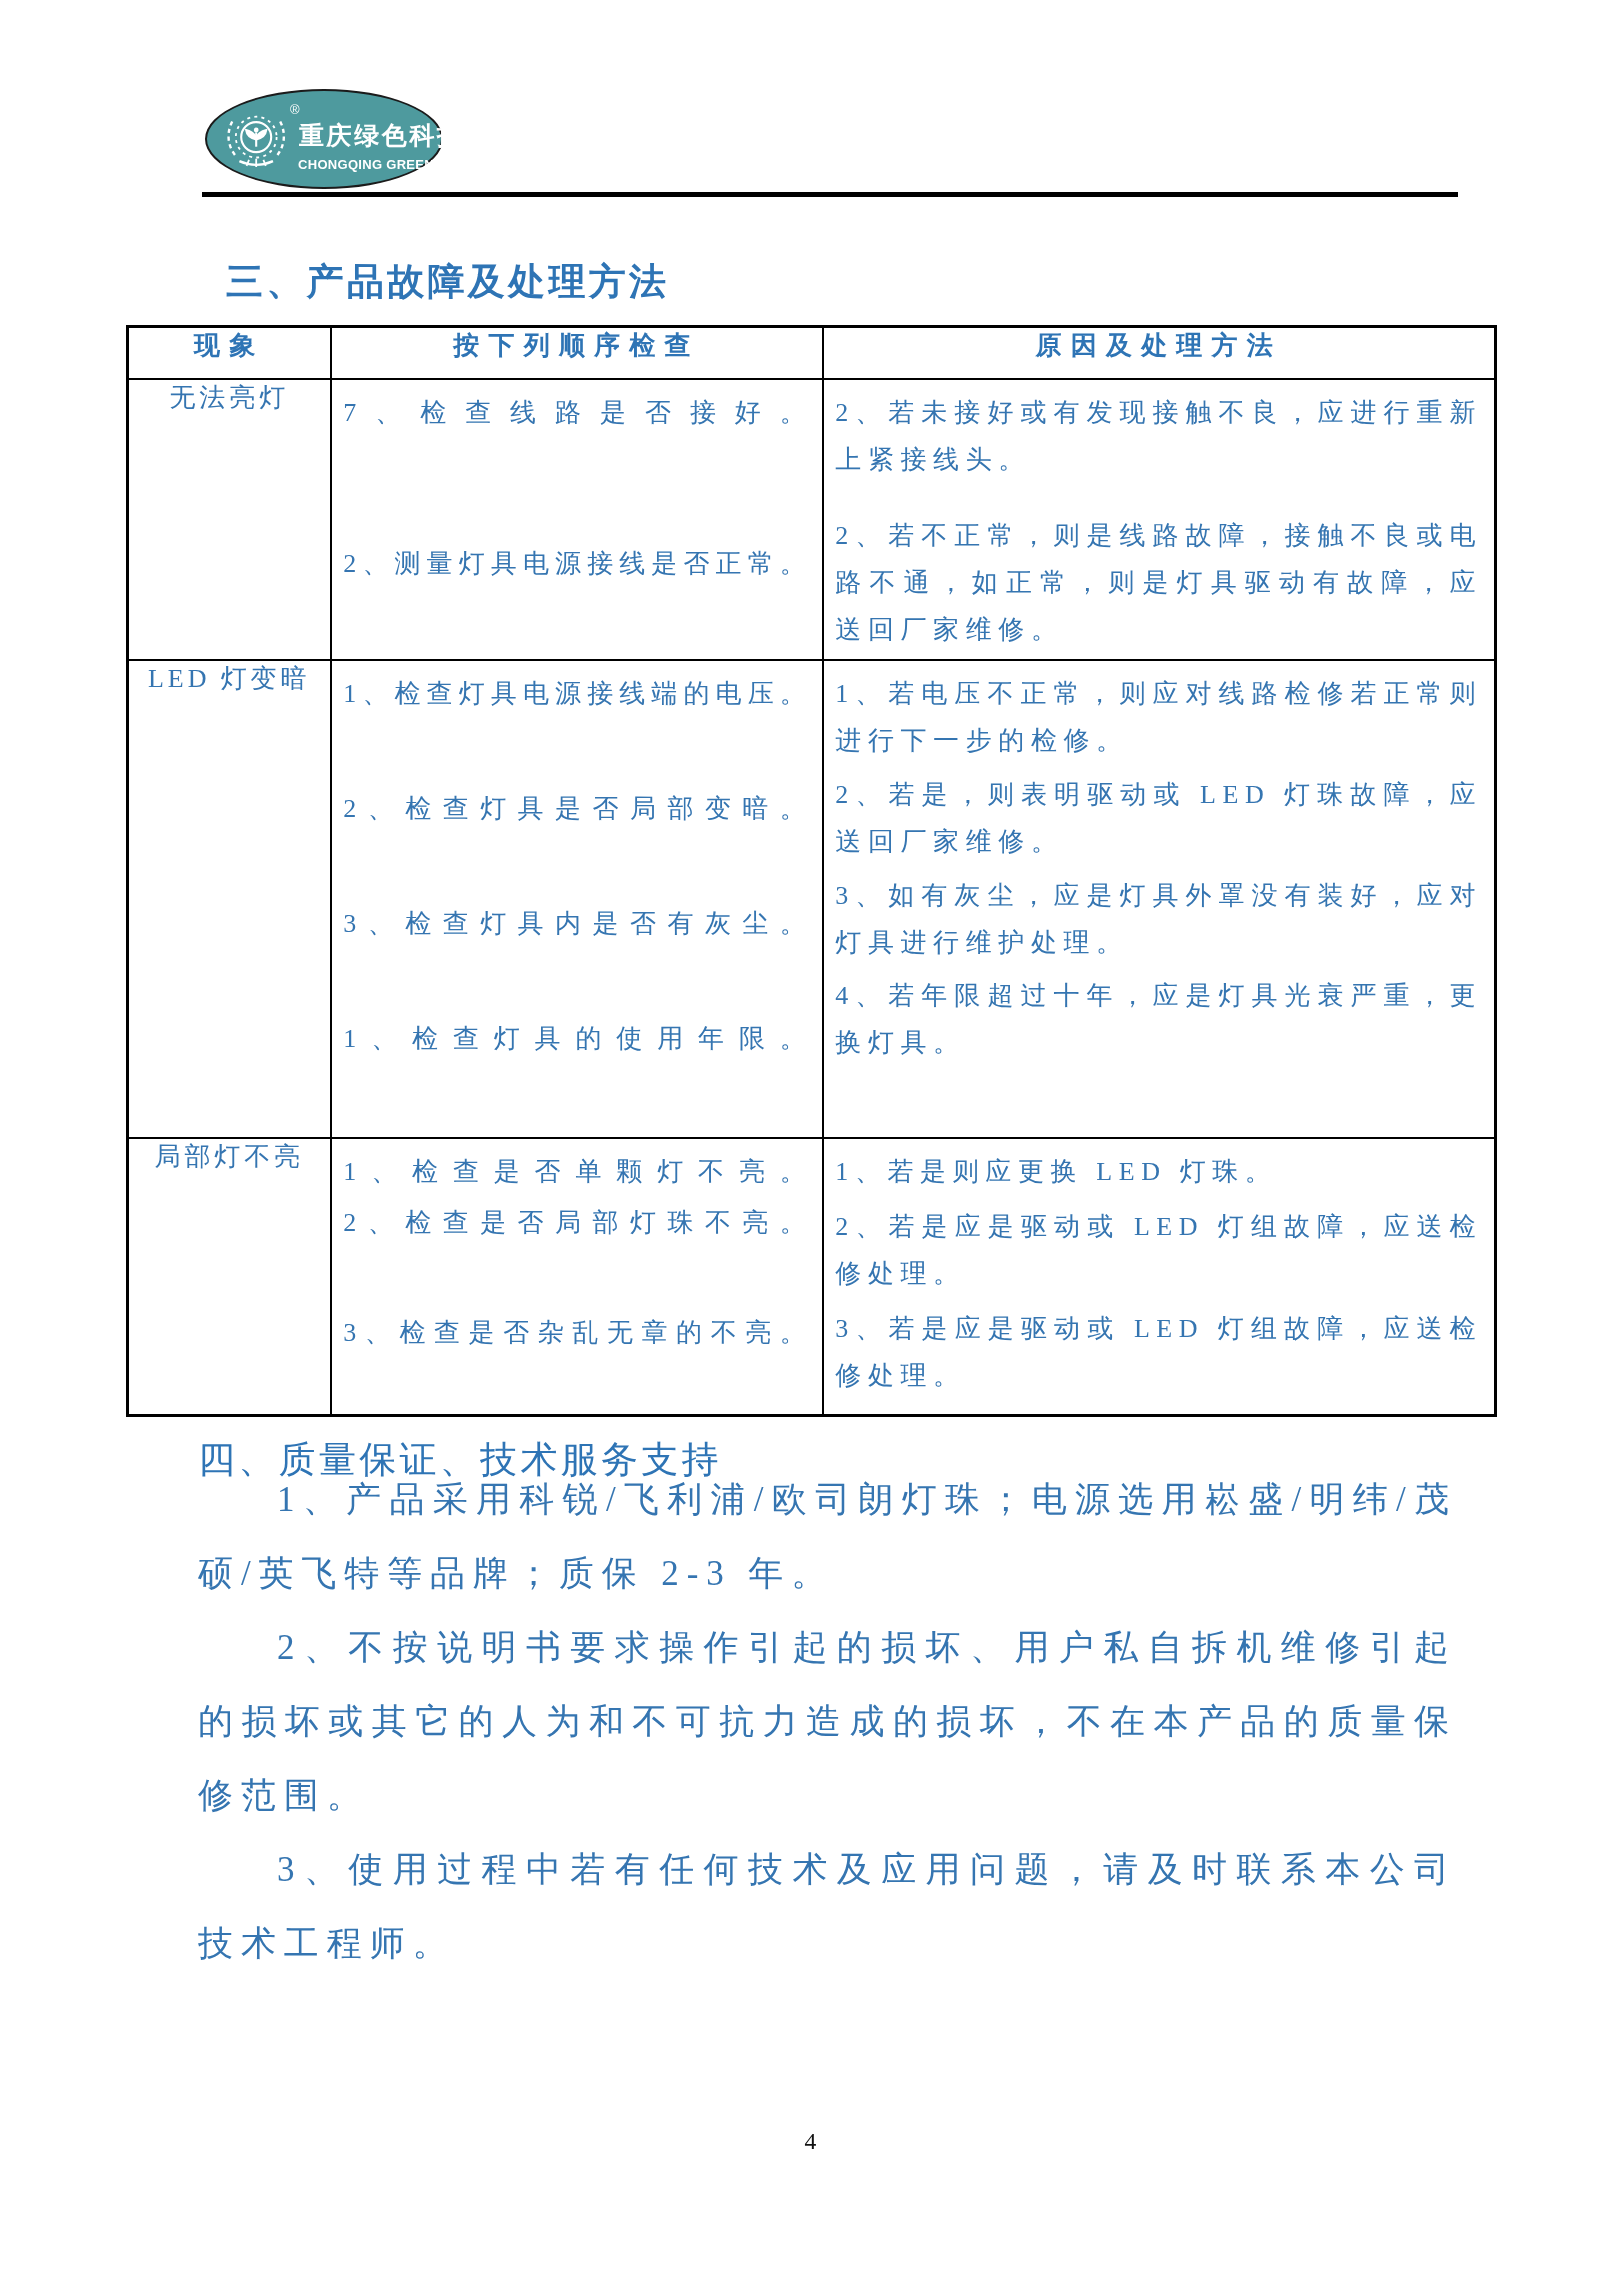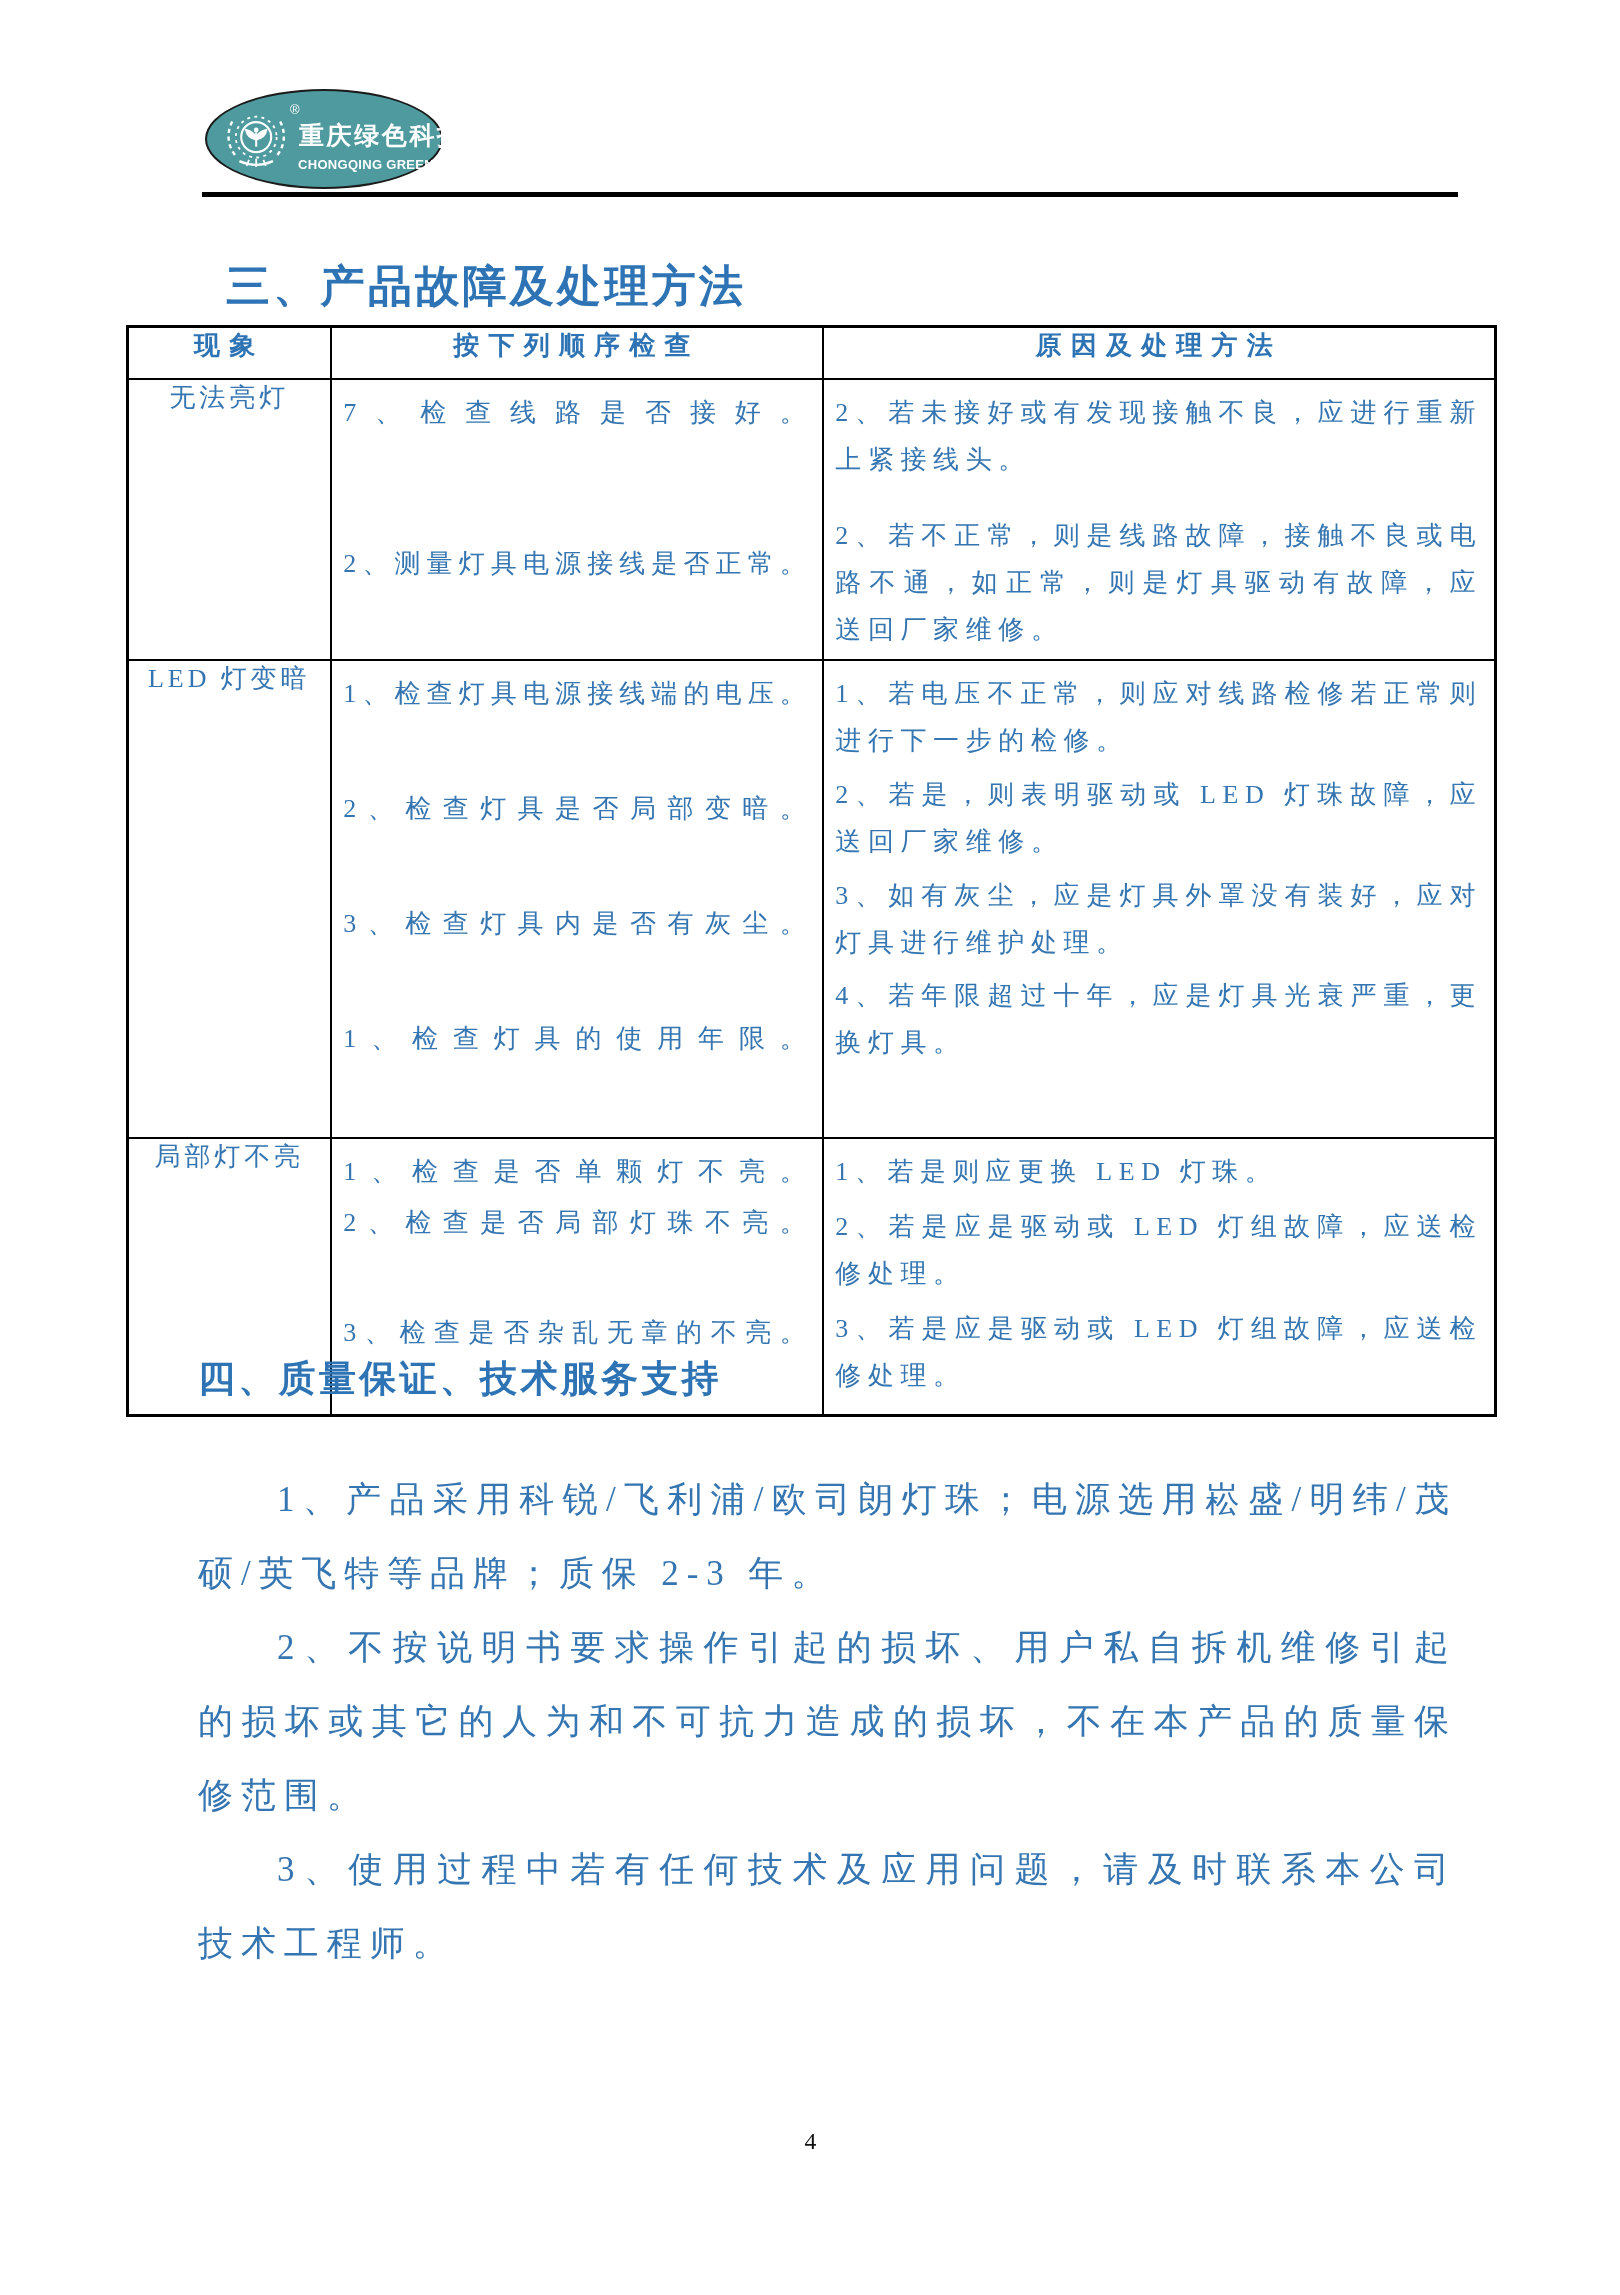--- a/index.html
+++ b/index.html
@@ -33,26 +33,26 @@
     font-family:"Liberation Sans","DejaVu Sans",sans-serif;white-space:nowrap;
   }
   .header-rule{
     position:absolute;left:202px;top:192px;width:1256px;height:5.3px;
     background:#000000;
   }
 
   
   .sec3-title{
     position:absolute;left:226px;top:257px;
-    font-size:44px;font-weight:bold;letter-spacing:3.3px;
+    font-size:37px;font-weight:bold;letter-spacing:3.3px;
     white-space:nowrap;
   }
   .sec4-title{
-    position:absolute;left:198px;top:1354px;
-    font-size:37px;font-weight:bold;letter-spacing:3.3px;
+    position:absolute;left:198px;top:1435px;
+    font-size:37px;font-weight:normal;letter-spacing:3.3px;
     white-space:nowrap;
   }
 
   
   table.fault{
     position:absolute;left:126px;top:325px;width:1369px;
     border-collapse:collapse;table-layout:fixed;
     font-size:26px;
   }
   table.fault col.c1{width:203px;}

